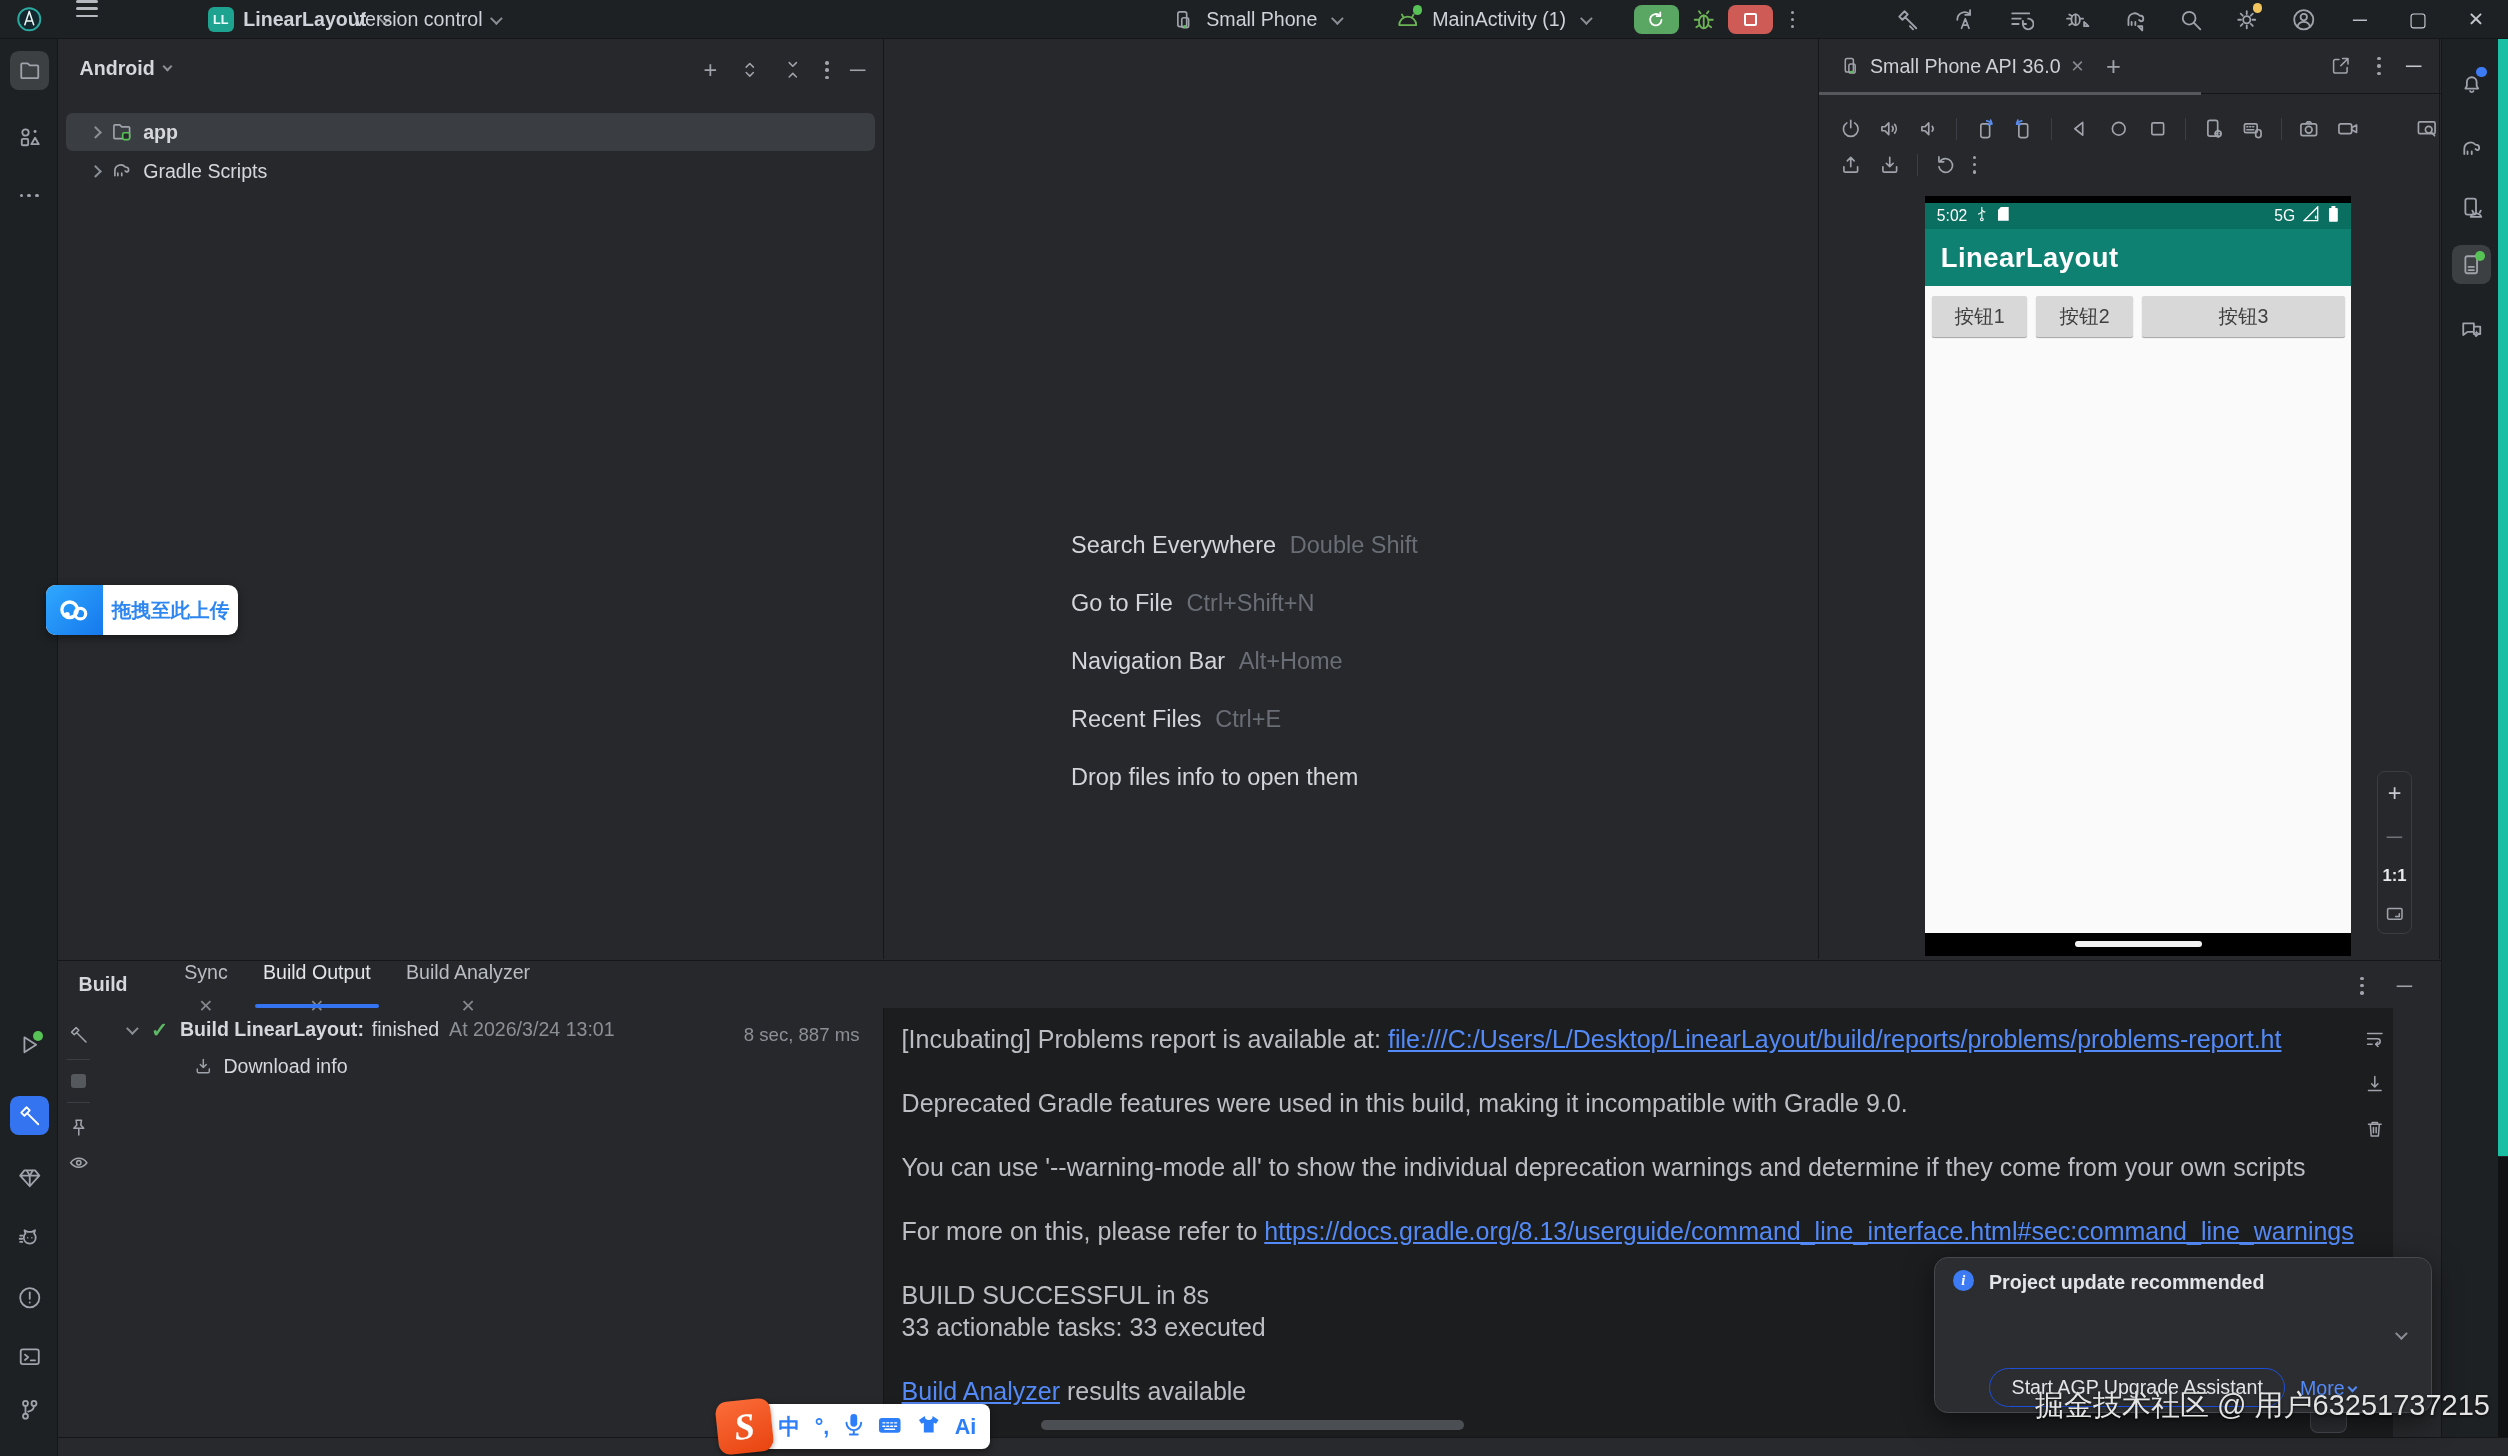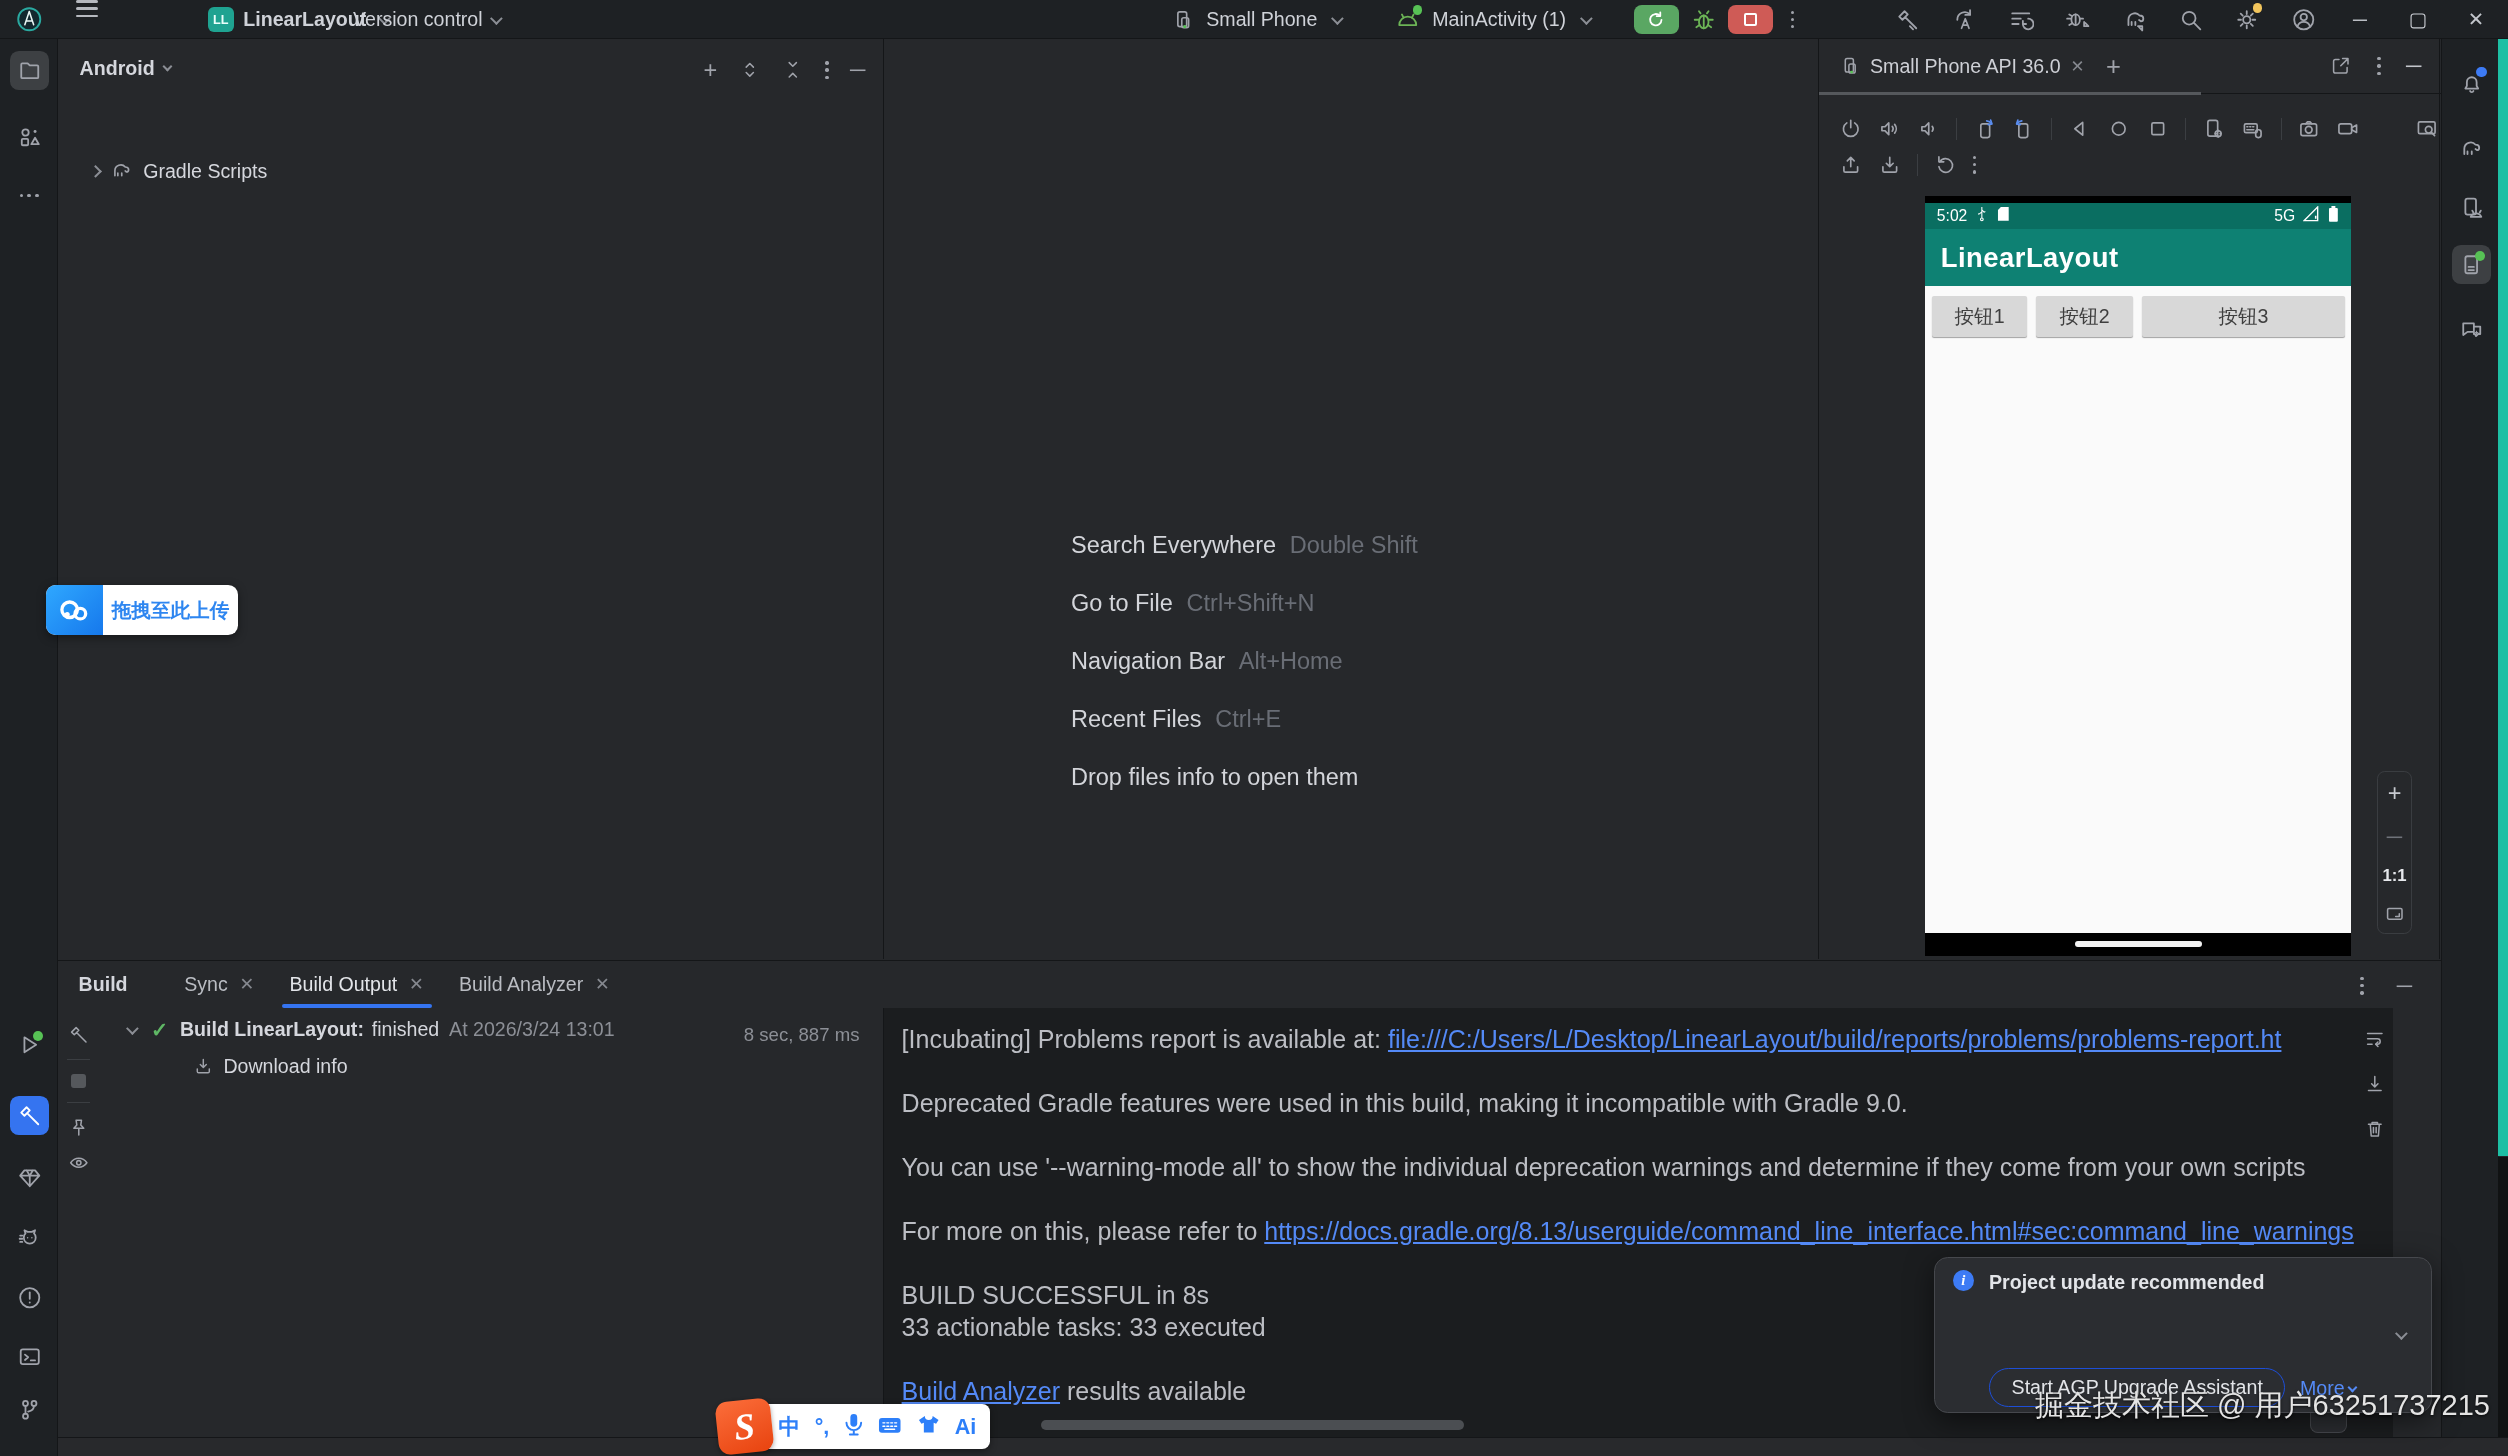--- a/index.html
+++ b/index.html
@@ -90,21 +90,21 @@
   #rightrail{left:2441px;top:39px;width:58px;height:1398px;background:var(--chrome);border-left:1px solid var(--line);}
   #teal-strip{left:2498px;top:39px;width:9.8px;height:1117px;background:#1dbfa4;}
   #teal-strip-dark{left:2498px;top:1157px;width:9.8px;height:300px;background:#101213;}
   .bluedot{position:absolute;width:10.8px;height:10.8px;border-radius:50%;background:#3d7bf5;right:3.9px;top:2px;}
 
   
   #build{left:58px;top:960px;width:2383px;height:477px;background:var(--panel);border-top:1px solid var(--line);}
   #build-hdr{position:absolute;left:0;top:0;width:2383px;height:47px;display:flex;align-items:center;}
   #build-title{color:var(--txt);font-weight:bold;font-size:19.6px;margin-left:20.6px;}
   #build-tabs{display:flex;align-items:center;height:47px;margin-left:39px;}
-  .btab{height:47px;display:flex;align-items:center;padding:0 17.6px;color:#b9bcc2;font-size:19.6px;position:relative;gap:11.8px;}
+  .btab{height:47px;display:flex;align-items:center;padding:0 17.6px;color:#b9bcc2;font-size:19.6px;position:relative;gap:11.8px;flex-direction:column;}
   .btab .x{color:#85888f;font-size:17.6px;}
   .btab.active{color:#e3e5e9;}
   .btab.active::after{content:"";position:absolute;left:9.8px;right:9.8px;bottom:0;height:3.9px;border-radius:2px;background:var(--accent);}
   #build-hdr-right{position:absolute;right:29px;top:11.8px;display:flex;gap:33px;align-items:center;color:#a0a3ab;}
   #build-gutter{position:absolute;left:0;top:47px;width:41px;height:430px;display:flex;flex-direction:column;align-items:center;padding-top:15.7px;gap:13.7px;}
   .gut-div{width:23.5px;height:1px;background:#3b3e42;}
   .gut-sq{width:14.7px;height:14.7px;border-radius:2.9px;background:#55585c;}
   #build-tree{position:absolute;left:41px;top:47px;width:785px;height:430px;border-right:1px solid var(--line);}
   .bt-row{position:absolute;display:flex;align-items:center;font-size:19.6px;color:var(--txt);}
   .bt-dur{position:absolute;right:23.5px;top:15.7px;color:#8c8f96;font-size:18.6px;}
@@ -350,20 +350,30 @@
         <svg class="ic" width="21.6" height="21.6" viewBox="0 0 24 24">
           <path d="M8 4l4 4 4-4M8 20l4-4 4 4"></path>
         </svg>
       </span>
     <span class="kebab">
         <i></i>
         <i></i>
         <i></i>
       </span>
     <span style="font-size:21.6px">─</span>
+  </div>
+  <div class="tree-row selected" style="top:74px">
+    <span class="chev right"></span>
+    <span style="margin-right:9.8px;position:relative">
+        <svg class="ic" width="23.5" height="23.5" viewBox="0 0 24 24">
+          <path d="M4 6a1 1 0 0 1 1-1h5l2 2h7a1 1 0 0 1 1 1v10a1 1 0 0 1-1 1H5a1 1 0 0 1-1-1z"></path>
+          <rect x="13" y="13" width="7" height="7" rx="1.5" style="stroke:#57c255;fill:#26282b"></rect>
+        </svg>
+      </span>
+    <span style="font-weight:bold">app</span>
   </div>
   <div class="tree-row" style="top:113px">
     <span class="chev right"></span>
     <span style="margin-right:9.8px">
         <svg class="ic" width="23.5" height="23.5" viewBox="0 0 24 24">
           <path d="M5 17v-5a6 6 0 0 1 10.6-3.8C17.6 8.2 19 9.4 19 11c0 1.3-.9 2.3-2.1 2.3l-1.4-1.1M8 17v-2.5M12 17v-2.5"></path>
         </svg>
       </span>
     <span>Gradle Scripts</span>
   </div>

